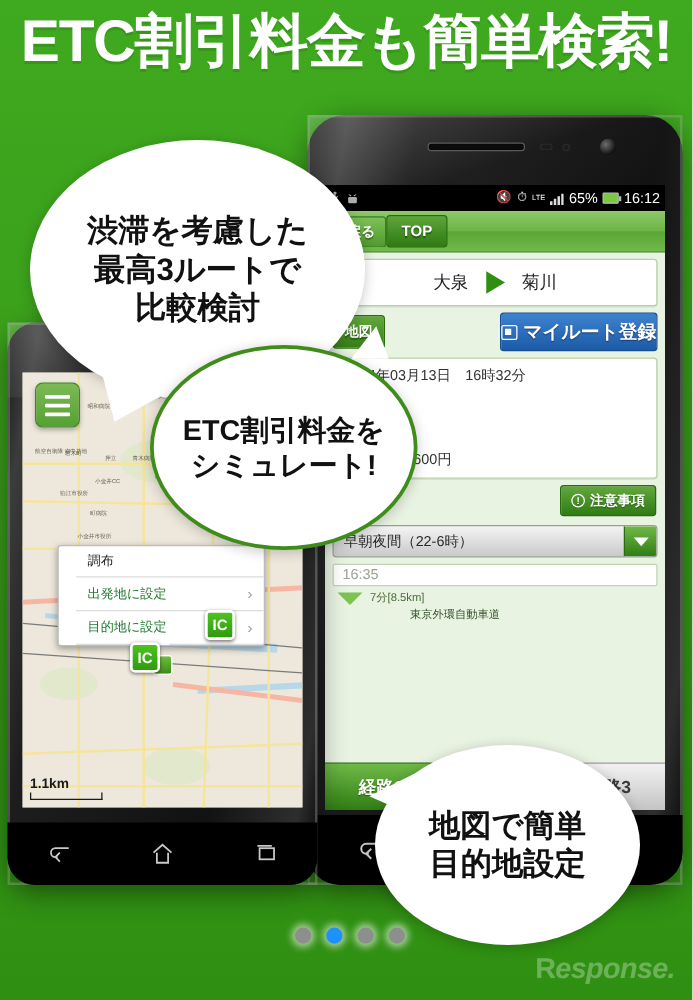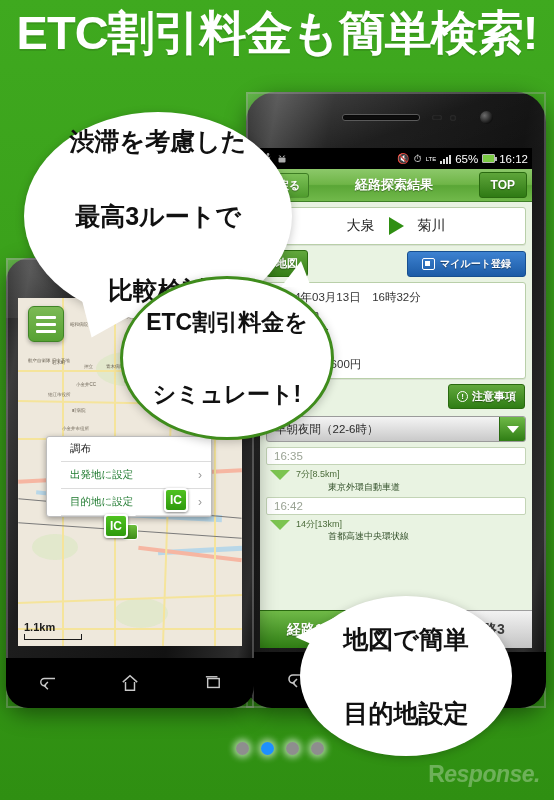--- a/index.html
+++ b/index.html
@@ -105,21 +105,21 @@
   .od-row { display:flex; align-items:center; justify-content:center; gap:14px; padding:9px 10px; font-size:14px; color:#222; }
   .tri { width:0;height:0;border-left:15px solid #2f8f12;border-top:9px solid transparent;border-bottom:9px solid transparent; }
 
   .rowbtns { display:flex; align-items:center; padding:0 6px; gap:5px; }
   .btn-map {
     color:#fff; font-size:11px; font-weight:700; padding:5px 9px;
     background: linear-gradient(180deg,#62a83d,#357f16);
     border:1px solid #2c6c11; border-radius:3px; text-shadow:0 1px 1px rgba(0,0,0,.4);
   }
   .btn-blue {
-    margin-left:auto; color:#fff; font-size:10px; font-weight:700; padding:5px 14px;
+    margin-left:auto; color:#fff; font-size:15px; font-weight:700; padding:5px 0;
     background: linear-gradient(180deg,#3d82d1,#1c5ba6);
     border:1px solid #174f90; border-radius:3px; text-shadow:0 1px 1px rgba(0,0,0,.45);
     display:flex; align-items:center; gap:5px;
   }
   .ico-sq { width:13px; height:12px; border:1.5px solid #fff; border-radius:2px; display:inline-block; position:relative; }
   .ico-sq:after { content:''; position:absolute; left:2px; top:2px; width:5px;height:5px;background:#fff; }
 
   .summary { position:relative; padding:6px 8px; font-size:11.5px; color:#333; line-height:1.45; }
   .summary .line { white-space:nowrap; }
   .btn-grey {
@@ -228,21 +228,20 @@
   .pin { position:absolute; width:16px; height:16px; border-radius:3px; background:linear-gradient(180deg,#6dbf3c,#3d8c18); border:1.5px solid #fff; }
   .scalebar { position:absolute; left:6px; bottom:6px; color:#1a1a1a; font-size:11px; font-weight:700; }
   .scalebar .bar { width:58px; height:6px; border:1.5px solid #1a1a1a; border-top:none; margin-top:1px; }
 
   
   .bubble {
     position:absolute; background:#fff; border-radius:50%;
     display:flex; flex-direction:column; align-items:center; justify-content:center;
     text-align:center; color:#111; font-weight:700; line-height:1.22;
     box-shadow: 0 2px 10px rgba(0,0,0,.22);
-    gap: 44px;
   }
   .bubble .tail-b {
     position:absolute; width:0;height:0;
   }
   #bubble-1 { left:24px; top:112px; width:268px; height:208px; font-size:25px; }
   #bubble-1 .tail-b { left:52px; bottom:-20px; border-left:20px solid transparent; border-right:34px solid transparent; border-top:34px solid #fff; transform:rotate(16deg); }
 
   #bubble-2 {
     left:120px; top:276px; width:214px; height:164px; font-size:23px;
     border:3px solid #3f8c1c;
@@ -309,21 +308,20 @@
               <rect x="9" y="1" width="2" height="9" fill="#ddd"></rect>
           </svg>
           <span>65%</span>
           <span class="batt"></span>
           <span>16:12</span>
         </div>
       </div>
 
       <div class="apphdr">
         <div class="btn-back">戻る</div>
-        <div class="title">経路探索結果</div>
         <div class="btn-top">TOP</div>
       </div>
 
       <div class="card">
         <div class="od-row">
           <span>大泉</span>
           <span class="tri"></span>
           <span>菊川</span>
         </div>
       </div>
@@ -361,30 +359,20 @@
       </div>
 
       <div class="timeline">
         <div>
           <div class="tl-time">16:35</div>
           <div class="tl-seg">
             <span class="tl-arrow"></span>
             <span class="tl-txt">
               <span>7分[8.5km]</span><br>
               <span class="r2">東京外環自動車道</span>
-            </span>
-          </div>
-        </div>
-        <div>
-          <div class="tl-time">16:42</div>
-          <div class="tl-seg">
-            <span class="tl-arrow"></span>
-            <span class="tl-txt">
-              <span>14分[13km]</span><br>
-              <span class="r2">首都高速中央環状線</span>
             </span>
           </div>
         </div>
       </div>
 
       <div class="tabs">
         <div class="tab active">経路1</div>
         <div class="tab">経路2</div>
         <div class="tab">経路3</div>
       </div>

